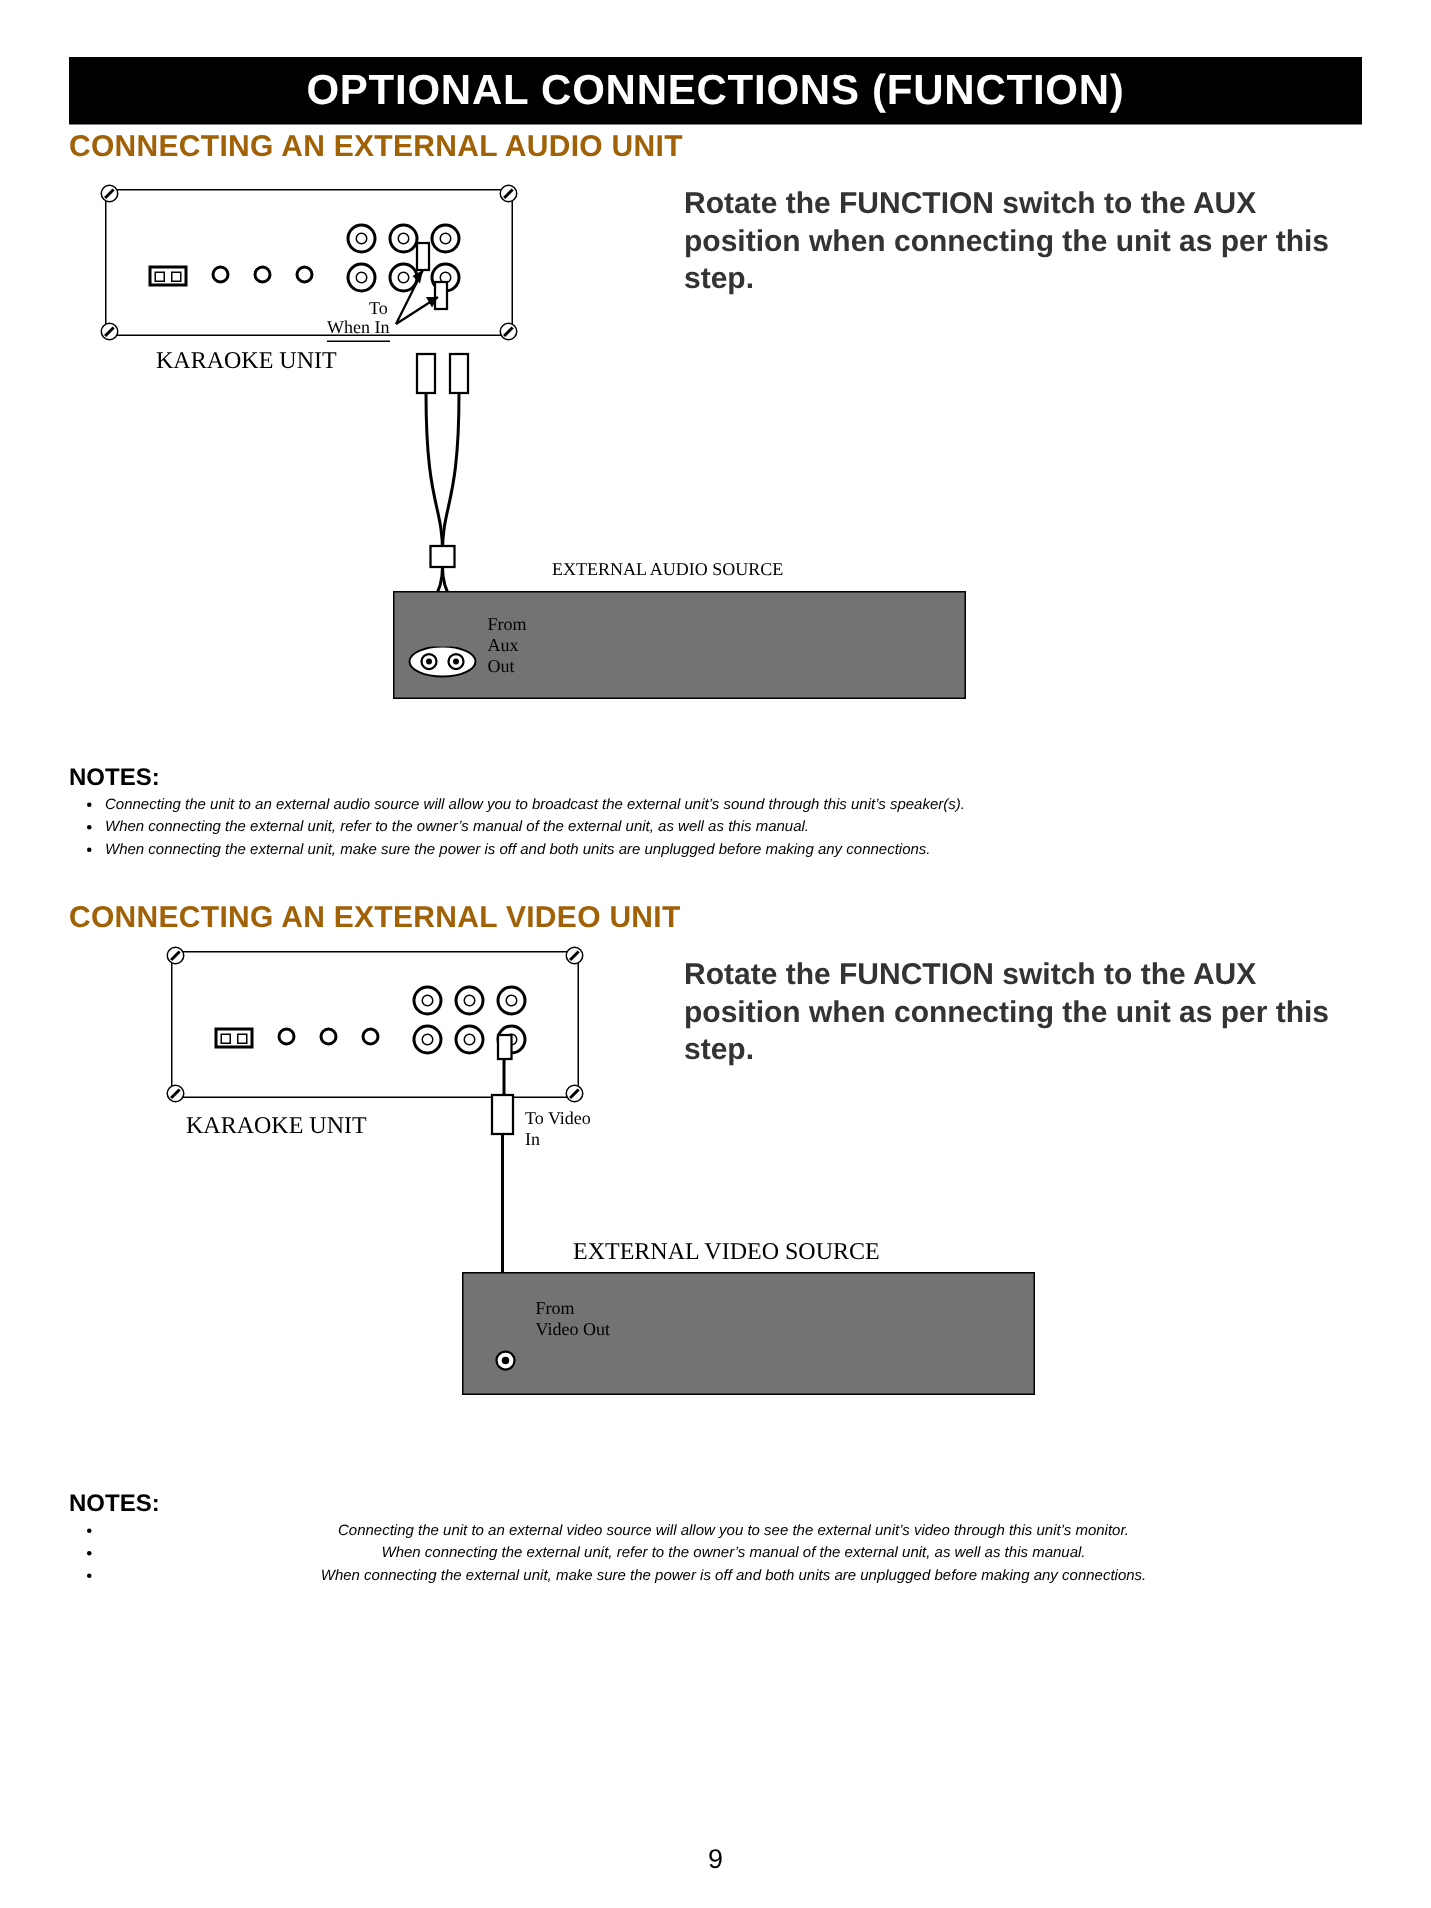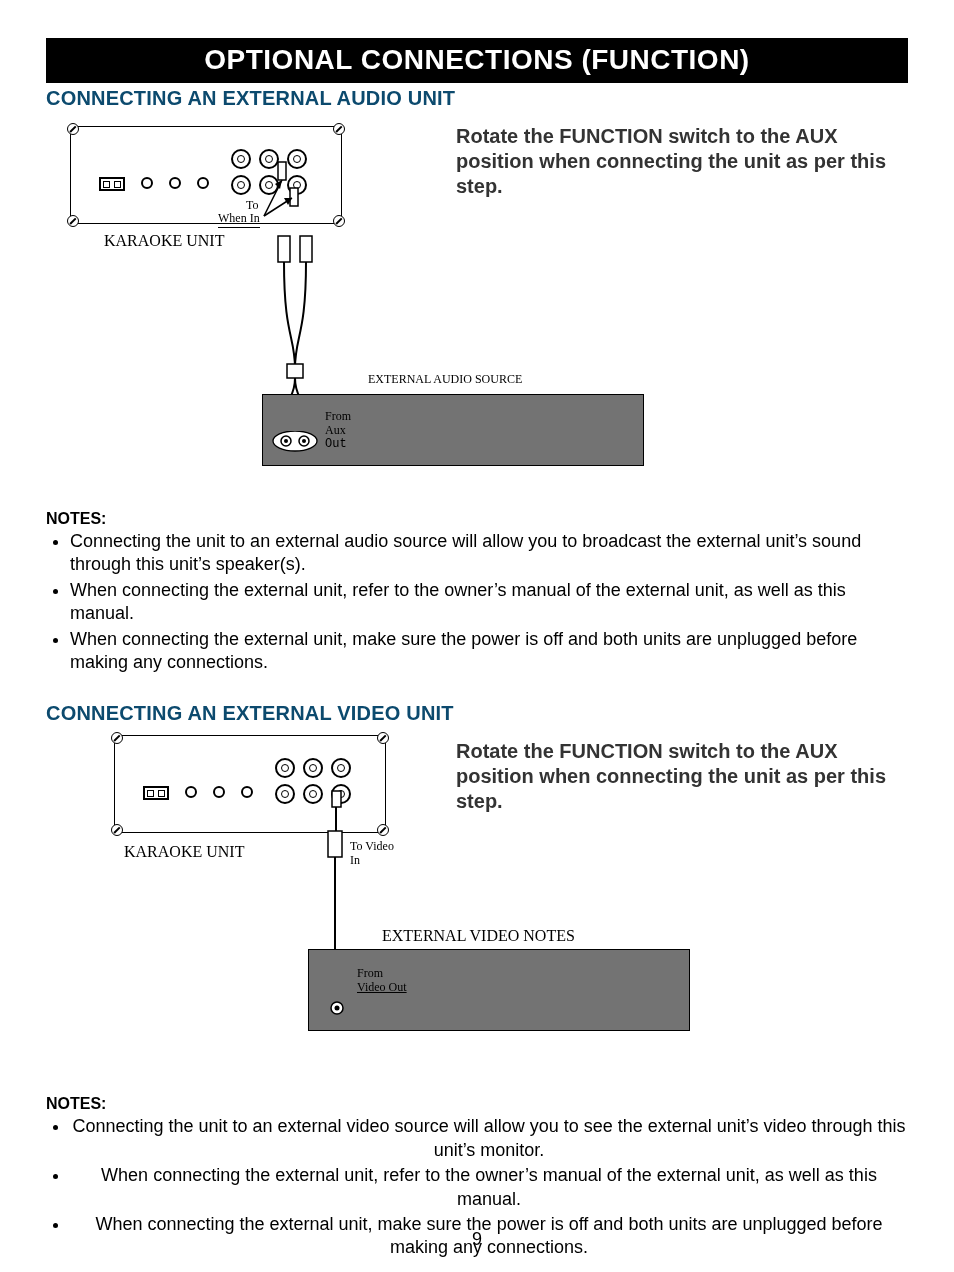--- a/index.html
+++ b/index.html
@@ -22,21 +22,21 @@
     font-weight:bold;
     text-align:center;
     font-size:28px;
     padding:6px 0 7px 0;
     letter-spacing:0.5px;
     margin-bottom:4px;
   }
   .section-title{
     font-weight:bold;
     font-size:20px;
-    color:#0c4a6e;
+    color:#a16207;
     margin:4px 0 6px 0;
     letter-spacing:0.2px;
   }
   .section-row{
     display:flex;
     align-items:flex-start;
   }
   .diagram-col{
     width:400px;
     flex:0 0 auto;
@@ -56,22 +56,23 @@
     margin-top:8px;
   }
   .notes-title{
     font-weight:bold;
     font-size:16px;
     margin-top:24px;
   }
   ul.notes{
     margin:2px 0 28px 0;
     padding-left:24px;
-    font-size:18px;
+    font-size:10px;
     line-height:1.3;
+    font-style:italic;
   }
   ul.notes li{ margin-bottom:2px; }
   .page-num{
     position:absolute;
     bottom:22px;
     left:0;
     width:100%;
     text-align:center;
     font-size:18px;
   }
@@ -173,21 +174,21 @@
       <polygon points="236,64 229,68 234,73" fill="#000"></polygon>
       <path d="M218 100 L246 82" stroke="#000" stroke-width="1.5"></path>
       <polygon points="246,82 238,82 242,89" fill="#000"></polygon>
     </svg>
 
     <div class="serif-label" style="left:322px;top:256px;font-size:12px;">EXTERNAL AUDIO SOURCE</div>
 
     <div class="ext-box" style="left:216px;top:278px;width:380px;height:70px;">
       <div class="small-label" style="left:62px;top:14px;">From</div>
       <div class="small-label" style="left:62px;top:28px;">Aux</div>
-      <div class="small-label" style="left:62px;top:42px;font-family:Liberation Mono, monospace;">Out</div>
+      <div class="small-label" style="left:62px;top:42px;">Out</div>
       <svg style="position:absolute;left:8px;top:36px;" width="50" height="24">
         <ellipse cx="24" cy="10" rx="22" ry="10" fill="#fff" stroke="#000" stroke-width="1.3"></ellipse>
         <circle cx="15" cy="10" r="5" fill="#fff" stroke="#000" stroke-width="1.5"></circle>
         <circle cx="15" cy="10" r="2" fill="#000"></circle>
         <circle cx="33" cy="10" r="5" fill="#fff" stroke="#000" stroke-width="1.5"></circle>
         <circle cx="33" cy="10" r="2" fill="#000"></circle>
       </svg>
     </div>
   </div>
 
@@ -230,25 +231,25 @@
     <svg class="overlay" width="400" height="340">
 
       <rect x="286" y="60" width="9" height="16" fill="#fff" stroke="#000" stroke-width="1.5"></rect>
       <rect x="282" y="100" width="14" height="26" fill="#fff" stroke="#000" stroke-width="1.5"></rect>
       <path d="M290 76 L290 100" stroke="#000" stroke-width="2"></path>
       <path d="M289 126 L289 236" stroke="#000" stroke-width="2"></path>
       <rect x="282" y="236" width="14" height="22" fill="#fff" stroke="#000" stroke-width="1.5"></rect>
       <line x1="289" y1="258" x2="289" y2="276" stroke="#000" stroke-width="2"></line>
     </svg>
 
-    <div class="serif-label" style="left:336px;top:196px;font-size:16px;">EXTERNAL VIDEO NOTES</div>
+    <div class="serif-label" style="left:336px;top:196px;font-size:16px;">EXTERNAL VIDEO SOURCE</div>
 
     <div class="ext-box" style="left:262px;top:218px;width:380px;height:80px;">
       <div class="small-label" style="left:48px;top:16px;">From</div>
-      <div class="small-label" style="left:48px;top:30px;text-decoration:underline;">Video Out</div>
+      <div class="small-label" style="left:48px;top:30px;">Video Out</div>
       <svg style="position:absolute;left:20px;top:50px;" width="20" height="20">
         <circle cx="8" cy="8" r="6" fill="#fff" stroke="#000" stroke-width="1.5"></circle>
         <circle cx="8" cy="8" r="2.5" fill="#000"></circle>
       </svg>
     </div>
   </div>
 
   <div class="instr-col">
     <div class="instr-text">Rotate the FUNCTION switch to the AUX position when connecting the unit as per this step.</div>
   </div>

